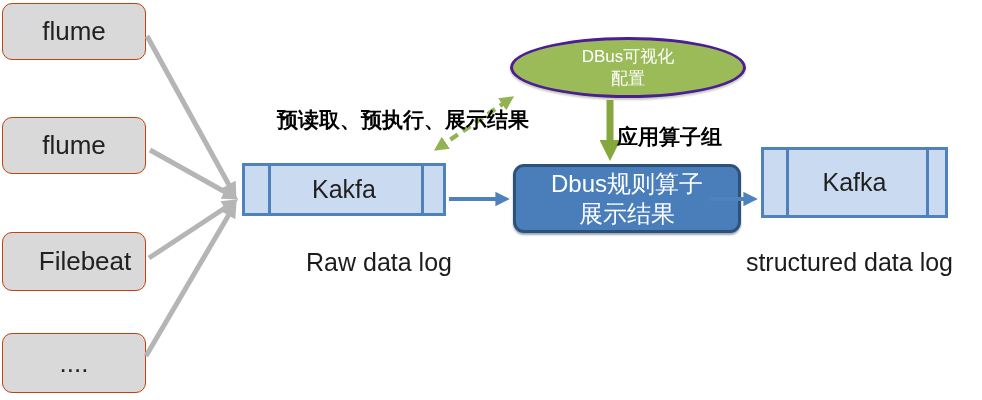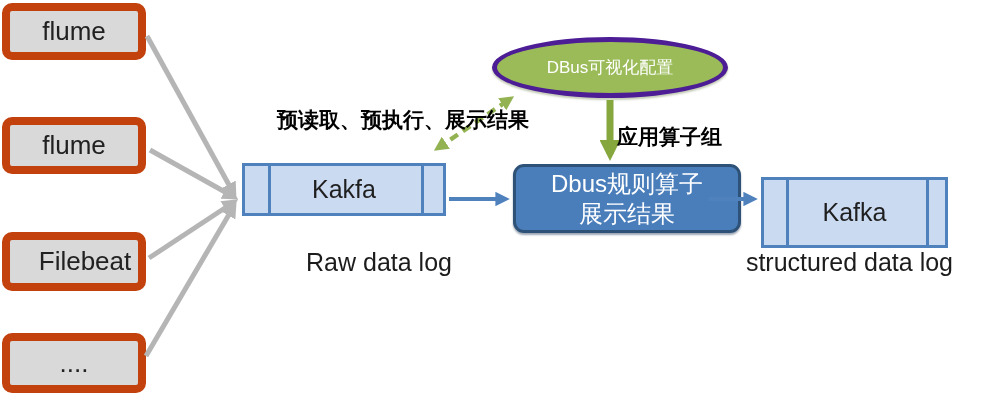--- a/index.html
+++ b/index.html
@@ -15,21 +15,21 @@
     background: #ffffff;
     overflow: hidden;
   }
   
   .src-box {
     position: absolute;
     left: 2px;
     width: 144px;
     box-sizing: border-box;
     background: #d9d9d9;
-    border: 8px solid #c2410c;
+    border: 1px solid #c2410c;
     border-radius: 10px;
     display: flex;
     align-items: center;
     justify-content: center;
     font-size: 26px;
     color: #212121;
     z-index: 2;
   }
   
   .kafka-box {
@@ -68,30 +68,30 @@
     justify-content: center;
     color: #ffffff;
     font-size: 24px;
     line-height: 1.22;
     box-shadow: 0 2px 2px rgba(40, 60, 90, 0.45);
     z-index: 2;
   }
   
   .config-ellipse {
     position: absolute;
-    left: 492px;
+    left: 510px;
     top: 37px;
     width: 236px;
     height: 61px;
     box-sizing: border-box;
     background: #9bbb59;
-    border: 5px solid #4c1d95;
+    border: 3px solid #4c1d95;
     border-radius: 50%;
     display: flex;
-    flex-direction: row;
+    flex-direction: column;
     align-items: center;
     justify-content: center;
     color: #ffffff;
     font-size: 17px;
     line-height: 1.25;
     box-shadow: 0 2px 2px rgba(90, 110, 50, 0.35);
     z-index: 2;
   }
   
   .caption {
@@ -150,21 +150,21 @@
   <div class="engine-box">
     <span>Dbus规则算子</span>
     <span>展示结果</span>
   </div>
 
   <div class="config-ellipse">
     <span>DBus可视化</span>
     <span>配置</span>
   </div>
 
-  <div class="kafka-box" style="left:761px;top:177px;width:187px;height:71px;">
+  <div class="kafka-box" style="left:761px;top:147px;width:187px;height:71px;">
     <div class="kafka-divider" style="left:22px;"></div>
     <div class="kafka-divider" style="left:162px;"></div>
     <span>Kafka</span>
   </div>
   <div class="caption" style="left:741px;top:248px;width:212px;">structured data log</div>
 
   <div class="annotation" style="left:277px;top:106px;">预读取、预执行、展示结果</div>
   <div class="annotation" style="left:617px;top:123px;">应用算子组</div>
 
   <svg class="arrows" viewBox="0 0 982 400" aria-hidden="true">

